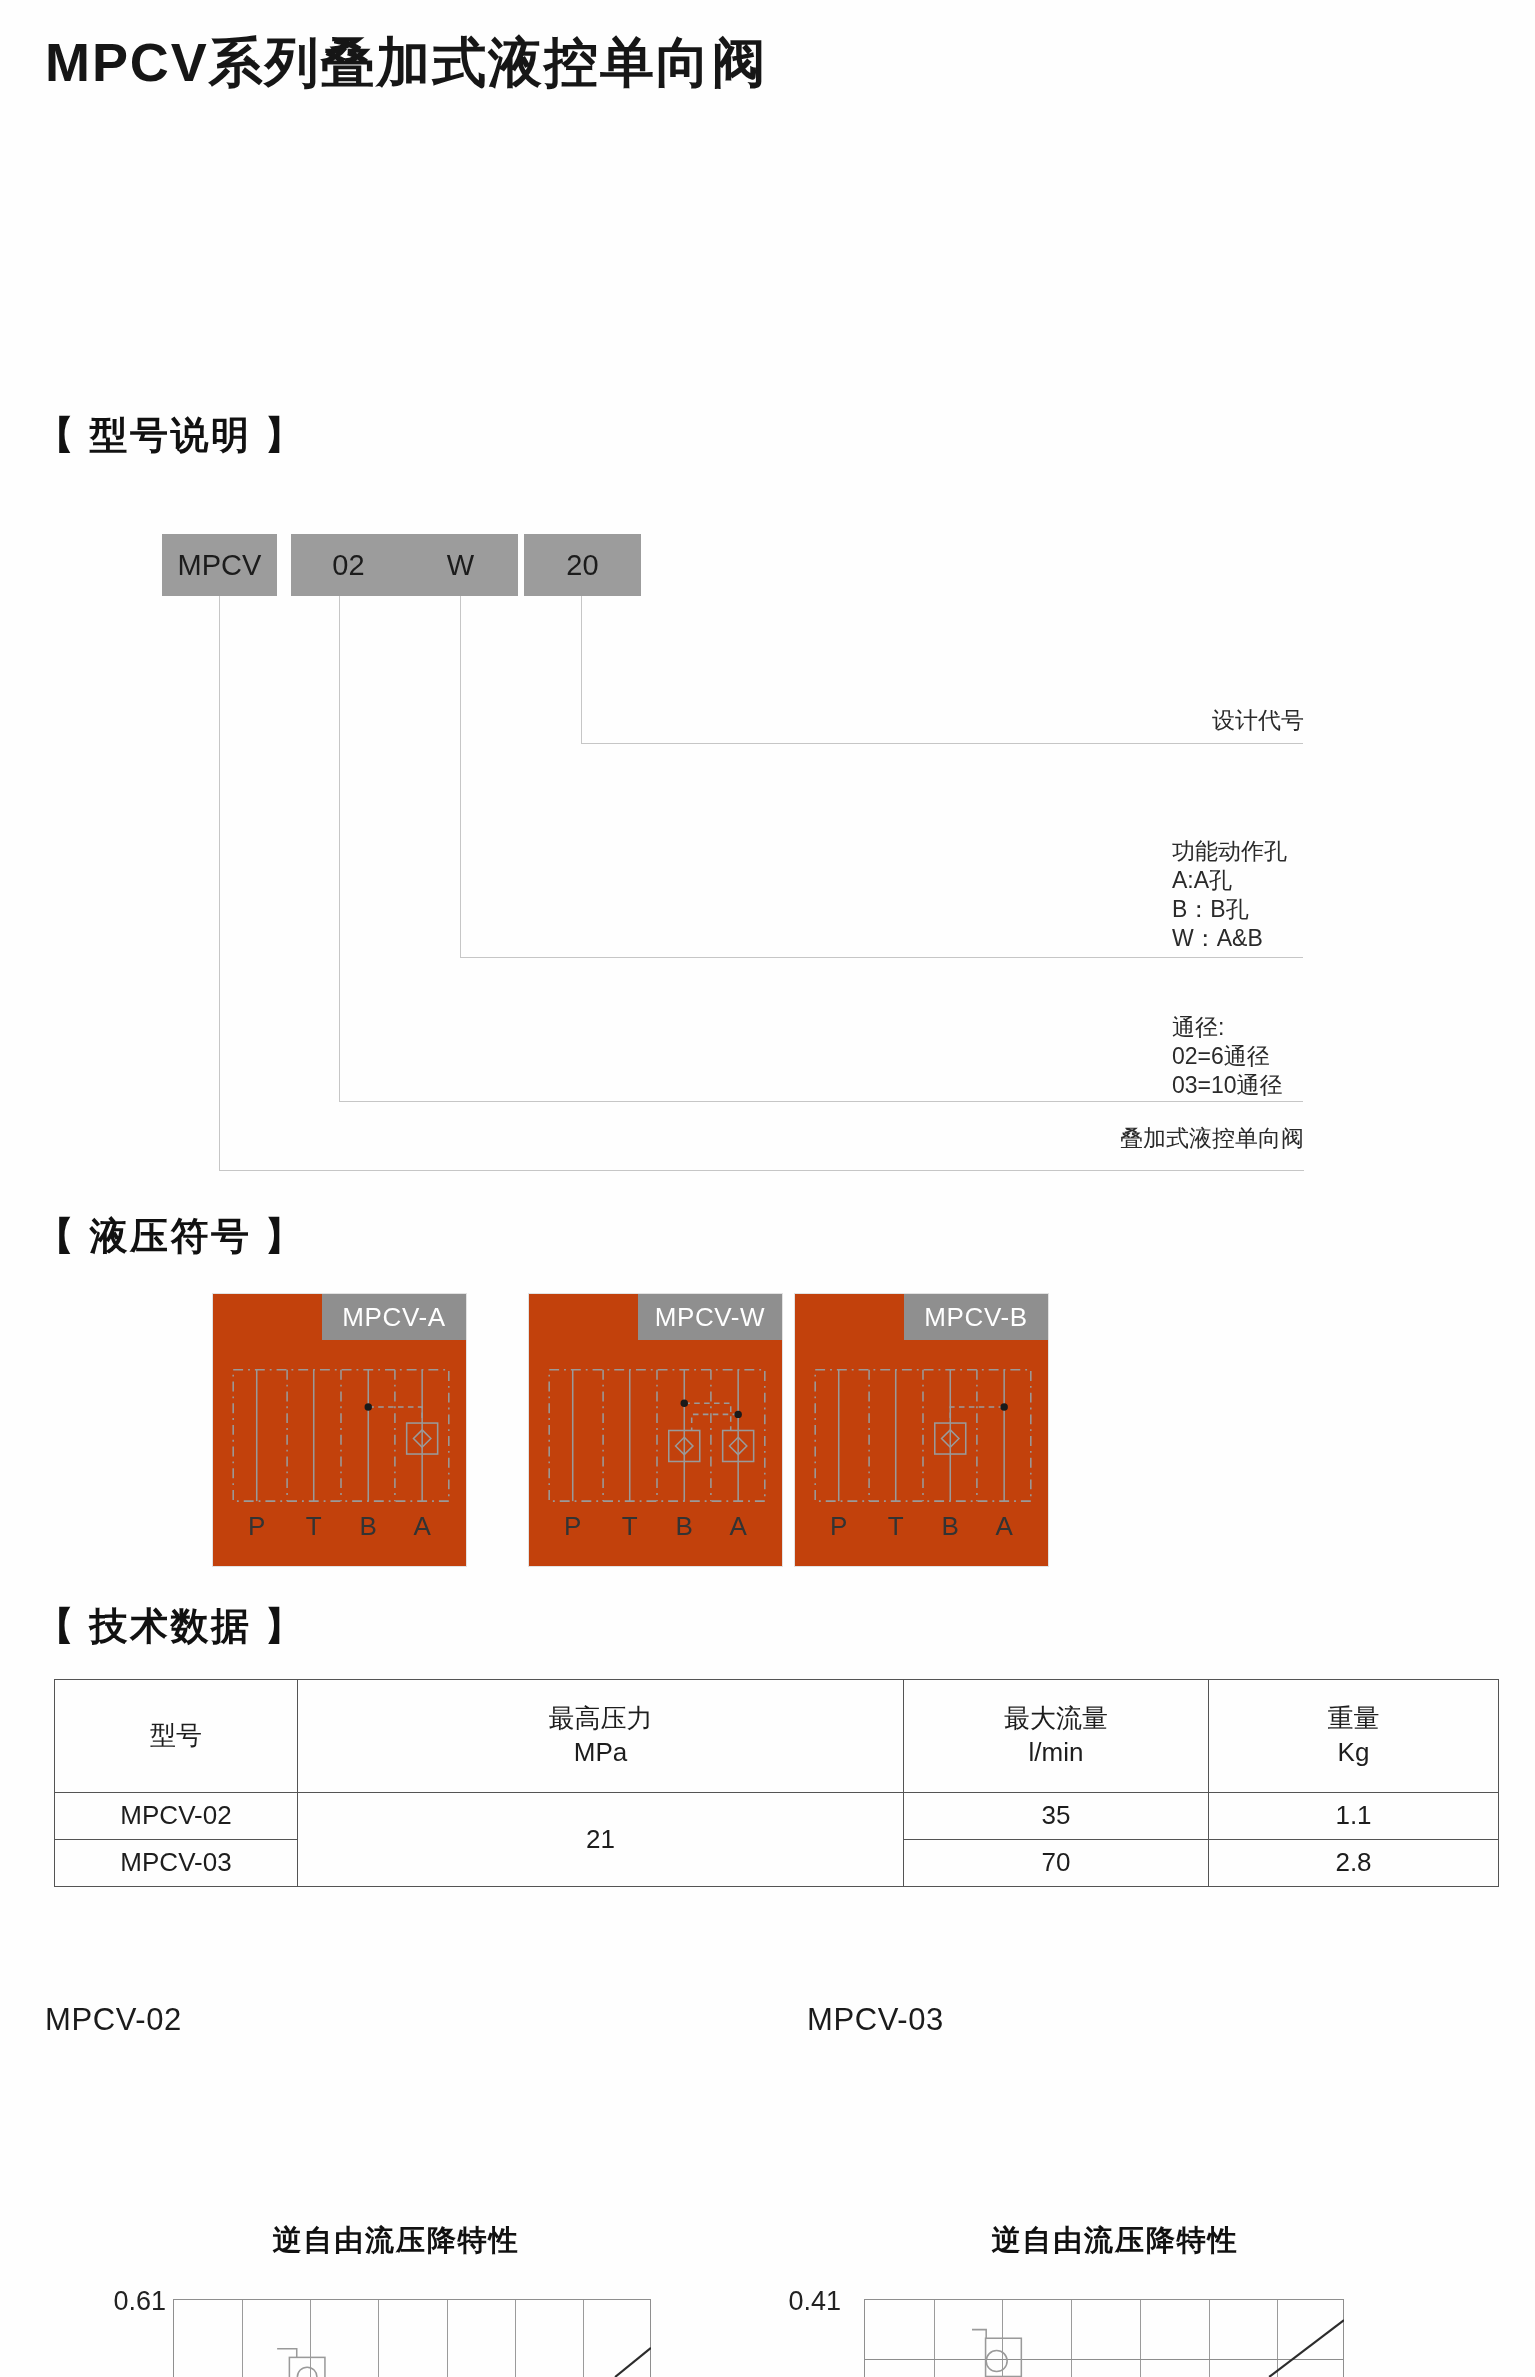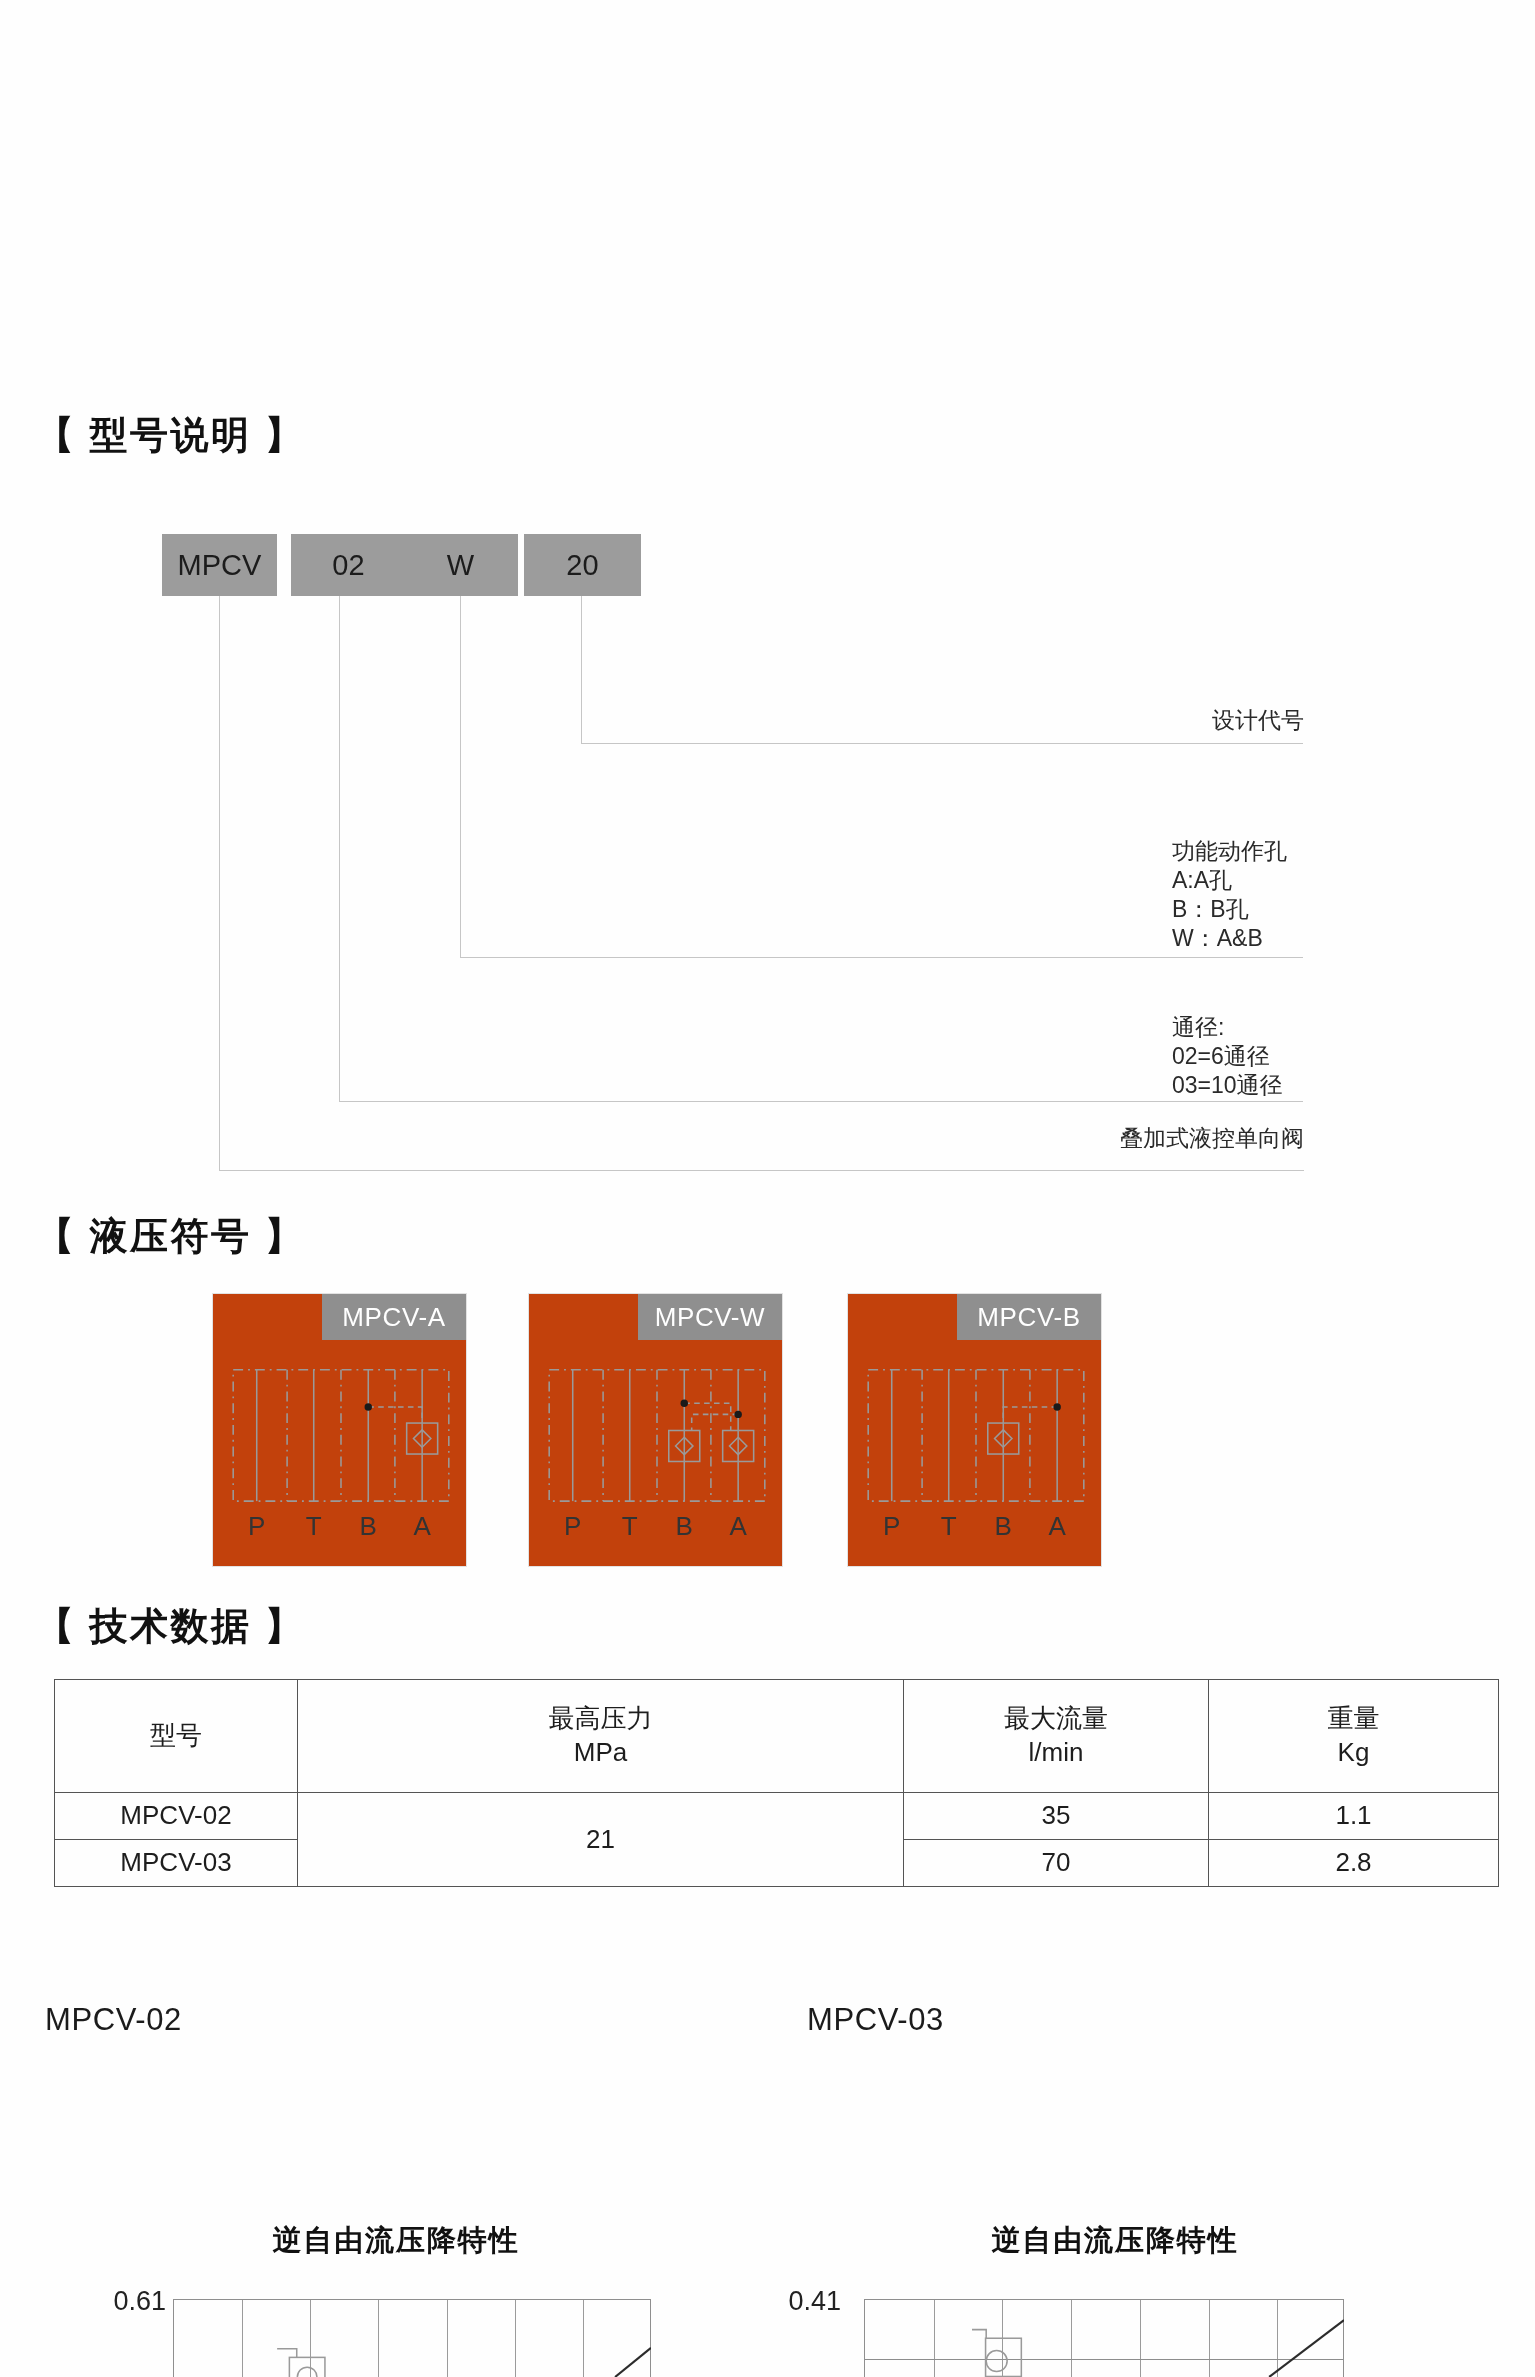--- a/index.html
+++ b/index.html
@@ -45,20 +45,21 @@
   .gl{position:absolute;top:0;bottom:0;width:1.2px;background:#9b9b9b;}
   .glh{position:absolute;left:0;right:0;height:1.2px;background:#8d8d8d;}
   .overlay-svg{position:absolute;top:2299px;}
   .inset-svg{position:absolute;}
 </style>
 </head>
 <body>
 
 <div class="page">
 
+  <div class="page-title">MPCV系列叠加式液控单向阀</div>
 
   <div class="sec-head" style="top:410px;">【 型号说明 】</div>
 
   <div class="mbox" style="left:162px;width:115px;">MPCV</div>
   <div class="mbox" style="left:282px;width:115px;margin-left:9px;">02</div>
   <div class="mbox" style="left:403px;width:115px;">W</div>
   <div class="mbox" style="left:524px;width:117px;">20</div>
 
   <div class="vline" style="left:219px;top:596px;height:575px;"></div>
   <div class="vline" style="left:339px;top:596px;height:505px;"></div>
@@ -137,21 +138,21 @@
       <circle cx="315" cy="78" r="6" fill="#1a1a1a"></circle>
       <g fill="#333" font-size="42" text-anchor="middle" font-family="Liberation Sans, sans-serif">
         <text x="48" y="272">P</text>
         <text x="140" y="272">T</text>
         <text x="228" y="272">B</text>
         <text x="315" y="272">A</text>
       </g>
     </svg>
   </div>
 
-  <div class="card" style="left:847px;text-align:center;">
+  <div class="card" style="left:794px;text-align:center;">
     <div class="tab">MPCV-B</div>
     <svg class="schem" width="228" height="186" viewBox="0 0 368 300">
       <g stroke="#9a9a9a" stroke-width="2.5" fill="none">
         <rect x="10" y="6" width="348" height="212" stroke-dasharray="16 8 3 8"></rect>
         <line x1="97" y1="6" x2="97" y2="218" stroke-dasharray="16 8 3 8"></line>
         <line x1="184" y1="6" x2="184" y2="218" stroke-dasharray="16 8 3 8"></line>
         <line x1="271" y1="6" x2="271" y2="218" stroke-dasharray="16 8 3 8"></line>
         <line x1="48" y1="6" x2="48" y2="218"></line>
         <line x1="140" y1="6" x2="140" y2="218"></line>
         <line x1="228" y1="6" x2="228" y2="218"></line>

